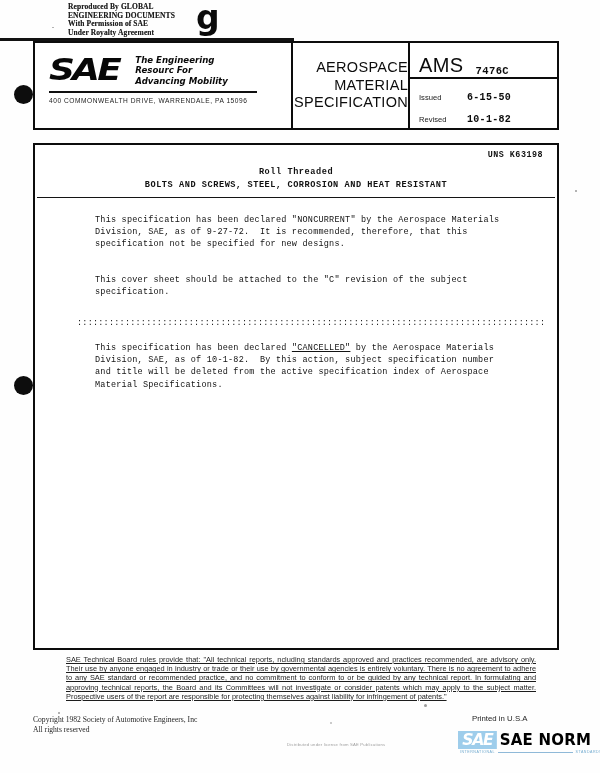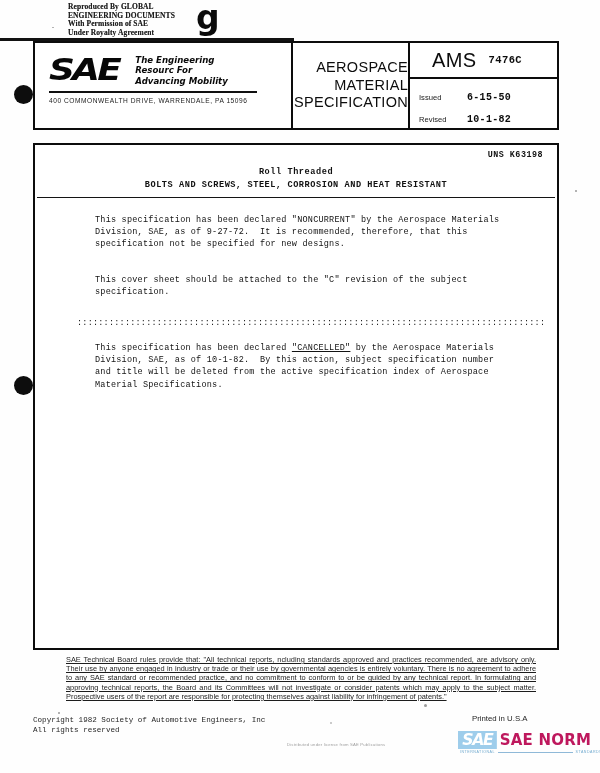--- a/index.html
+++ b/index.html
@@ -165,22 +165,22 @@
   .hdr-right {
     width: 147px;
     display: flex;
     flex-direction: column;
     box-sizing: border-box;
   }
   .ams-top {
     height: 41px;
     border-bottom: 2px solid #0c0c0c;
     display: flex;
-    align-items: center;
-    padding-left: 22px;
+    align-items: flex-end;
+    padding-left: 9px;
     box-sizing: border-box;
   }
   .ams-word {
     font-family: "Liberation Sans", sans-serif;
     font-size: 20px;
     letter-spacing: .4px;
     color: #0c0c0c;
   }
   .ams-number {
     font-family: "Liberation Mono", monospace;
@@ -302,21 +302,21 @@
     line-height: 9.2px;
     text-align: justify;
     color: #1d1d1d;
     text-decoration: underline;
   }
 
   .copyright {
     position: absolute;
     left: 33px;
     top: 715px;
-    font-family: Liberation Mono, monospace;
+    font-family: Liberation Serif, serif;
     font-size: 7.6px;
     line-height: 10.4px;
     color: #1f1f1f;
   }
 
   .printed-in {
     position: absolute;
     left: 472px;
     top: 714px;
     font-family: "Liberation Sans", sans-serif;
@@ -352,21 +352,21 @@
     font-size: 15px;
     font-weight: 700;
     font-style: italic;
     letter-spacing: -1.3px;
     line-height: 18px;
     padding: 0 4px;
     transform: scaleX(1.05);
     transform-origin: left top;
   }
   .wm-text {
-    color: #be185d;
+    color: #000000;
     font-family: "DejaVu Sans", sans-serif;
     font-size: 15px;
     font-weight: 700;
     line-height: 18px;
     letter-spacing: .2px;
     margin-left: 5px;
     white-space: nowrap;
   }
   .wm-sub {
     position: absolute;

